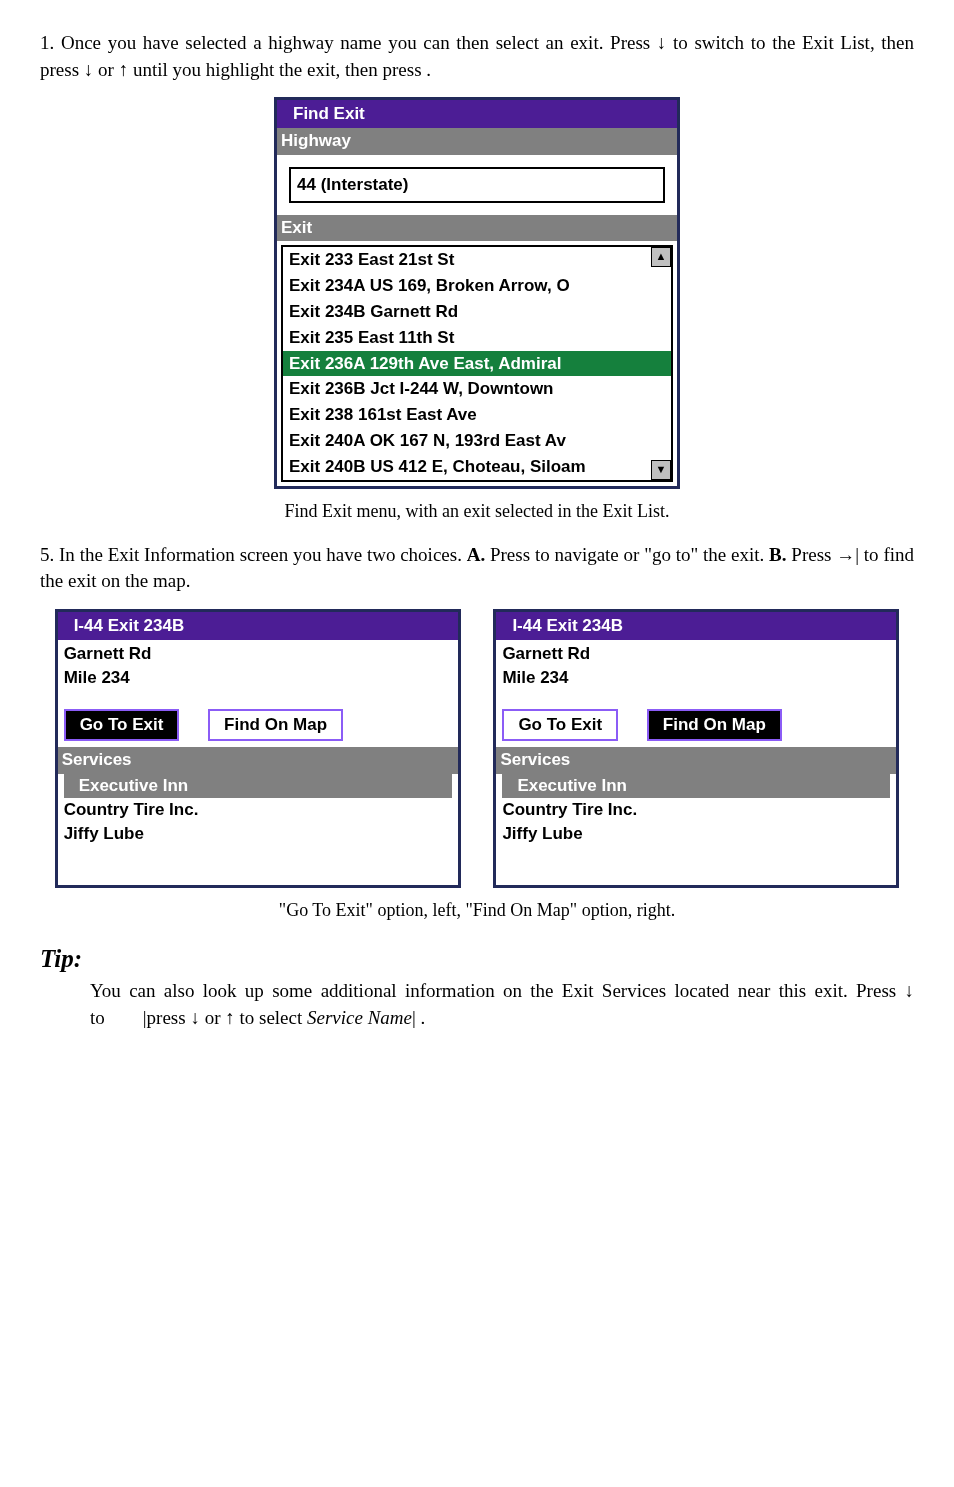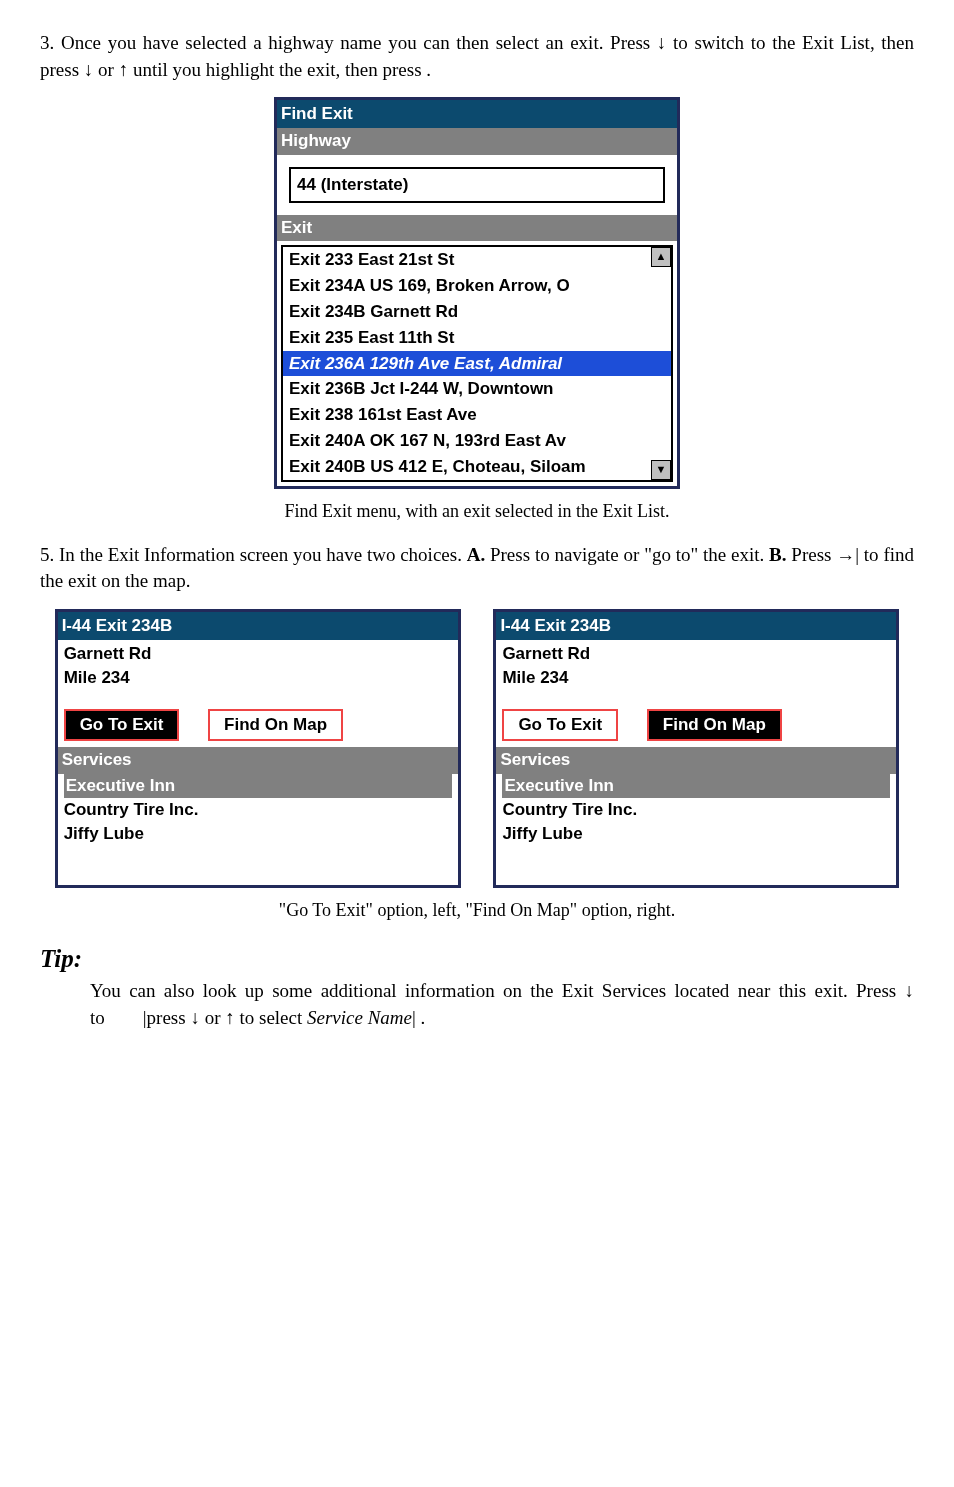--- a/index.html
+++ b/index.html
@@ -42,23 +42,23 @@
     display: inline-block;
     text-align: left;
     border: 3px solid #222a5a;
     background: #fff;
     font-family: Arial, Helvetica, sans-serif;
     font-size: 17px;
     font-weight: bold;
     vertical-align: top;
   }
   .titlebar {
-    background: #0c4a6e;
+    background: #4c1d95;
     color: #fff;
-    padding: 2px 4px;
+    padding: 2px 16px;
   }
   .section-label {
     background: #808080;
     color: #fff;
     padding: 1px 4px 2px 4px;
   }
   .field {
     margin: 12px;
     border: 2px solid #000;
     padding: 4px 6px;
@@ -69,23 +69,22 @@
     border: 2px solid #000;
     background: #fff;
     position: relative;
   }
   .list-row {
     padding: 1px 6px;
     white-space: nowrap;
     overflow: hidden;
   }
   .list-row.selected {
-    background: #1d4ed8;
+    background: #15803d;
     color: #fff;
-    font-style: italic;
   }
   .scroll-arrow {
     position: absolute;
     right: 0;
     width: 18px;
     height: 18px;
     background: #c0c0c0;
     border: 1px solid #000;
     text-align: center;
     font-size: 11px;
@@ -94,35 +93,35 @@
   .scroll-up { top: 0; }
   .scroll-down { bottom: 0; }
 
   .pair-wrap { text-align: center; margin: 8px 0 4px 0; }
   .dialog.small { width: 400px; margin: 0 14px; }
   .info-block { padding: 2px 6px 16px 6px; }
   .info-line { padding: 0; }
   .btn-row { padding: 4px 6px 6px 6px; }
   .btn {
     display: inline-block;
-    border: 2px solid #ef4444;
+    border: 2px solid #8b5cf6;
     padding: 2px 14px;
     margin-right: 24px;
     background: #fff;
     text-align: center;
   }
   .btn.selected { background: #000; color: #fff; }
   .svc-list { padding: 0 6px 40px 6px; }
   .svc-row { padding: 0; }
-  .svc-row.selected { background: #808080; color: #fff; padding-left:2px; padding-right:2px;}
+  .svc-row.selected { background: #808080; color: #fff; padding-left:15px; padding-right:2px;}
 </style>
 </head>
 <body>
 
-<p class="body-text">3. Once you have selected a highway name you can then select an exit. Press ↓ to switch to the Exit List, then press ↓ or ↑ until you highlight the exit, then press     .</p>
+<p class="body-text">1. Once you have selected a highway name you can then select an exit. Press ↓ to switch to the Exit List, then press ↓ or ↑ until you highlight the exit, then press     .</p>
 
 <div class="center-wrap">
   <div class="dialog" style="width:400px;">
     <div class="titlebar">Find Exit</div>
     <div class="section-label">Highway</div>
     <div class="field">44 (Interstate)</div>
     <div class="section-label">Exit</div>
     <div class="list-box">
       <div class="scroll-arrow scroll-up">▲</div>
       <div class="list-row">Exit 233 East 21st St</div>

